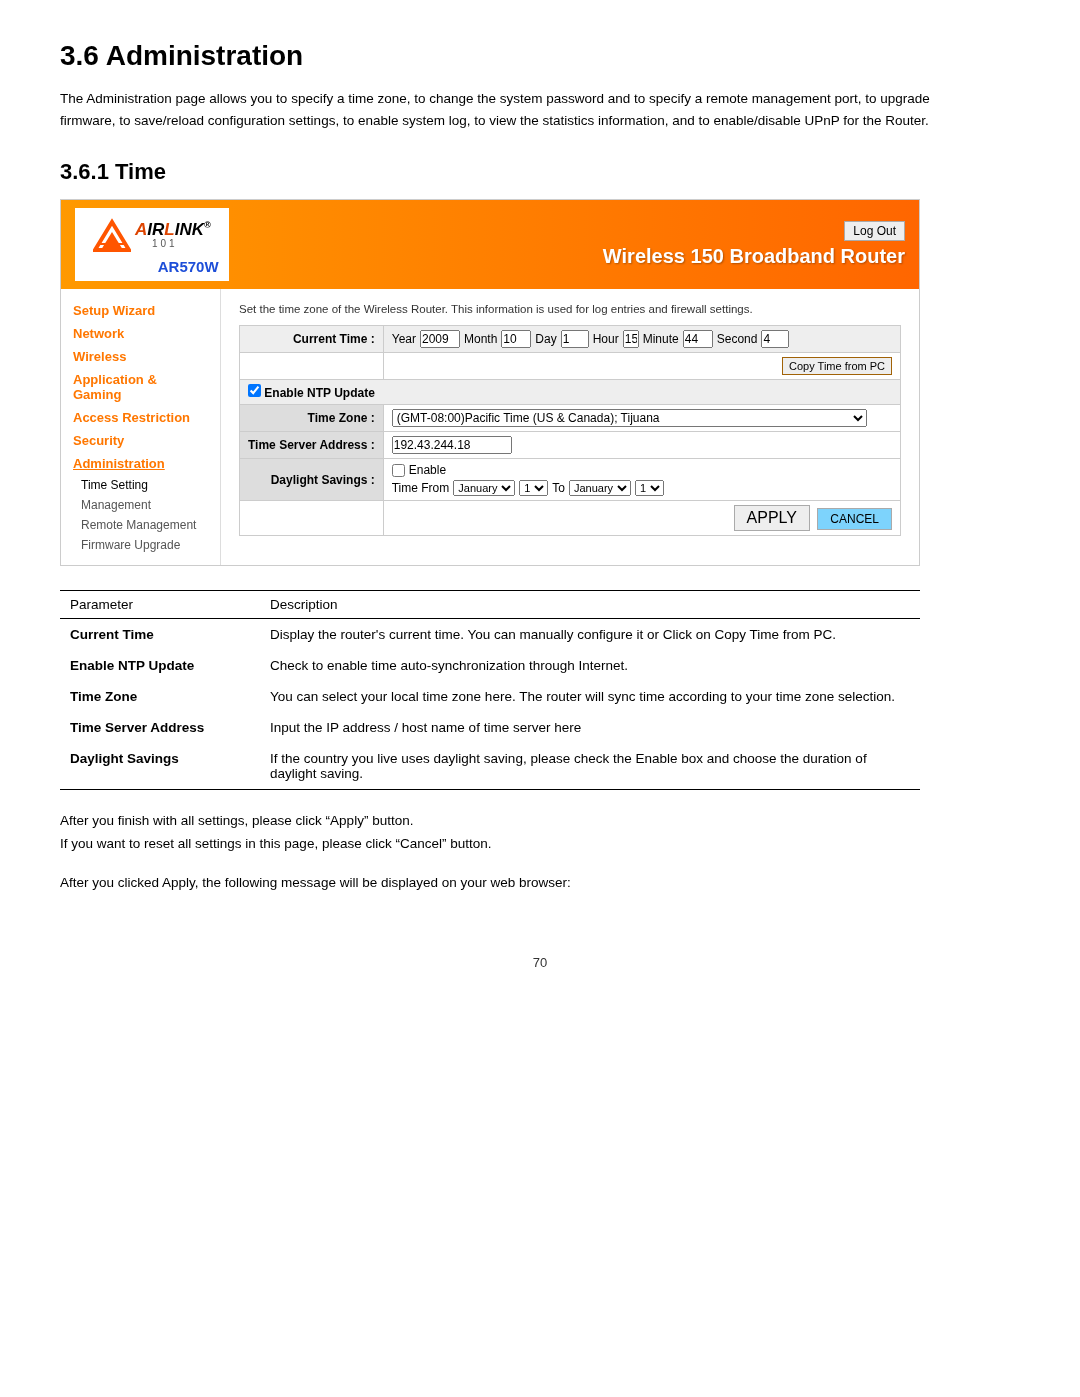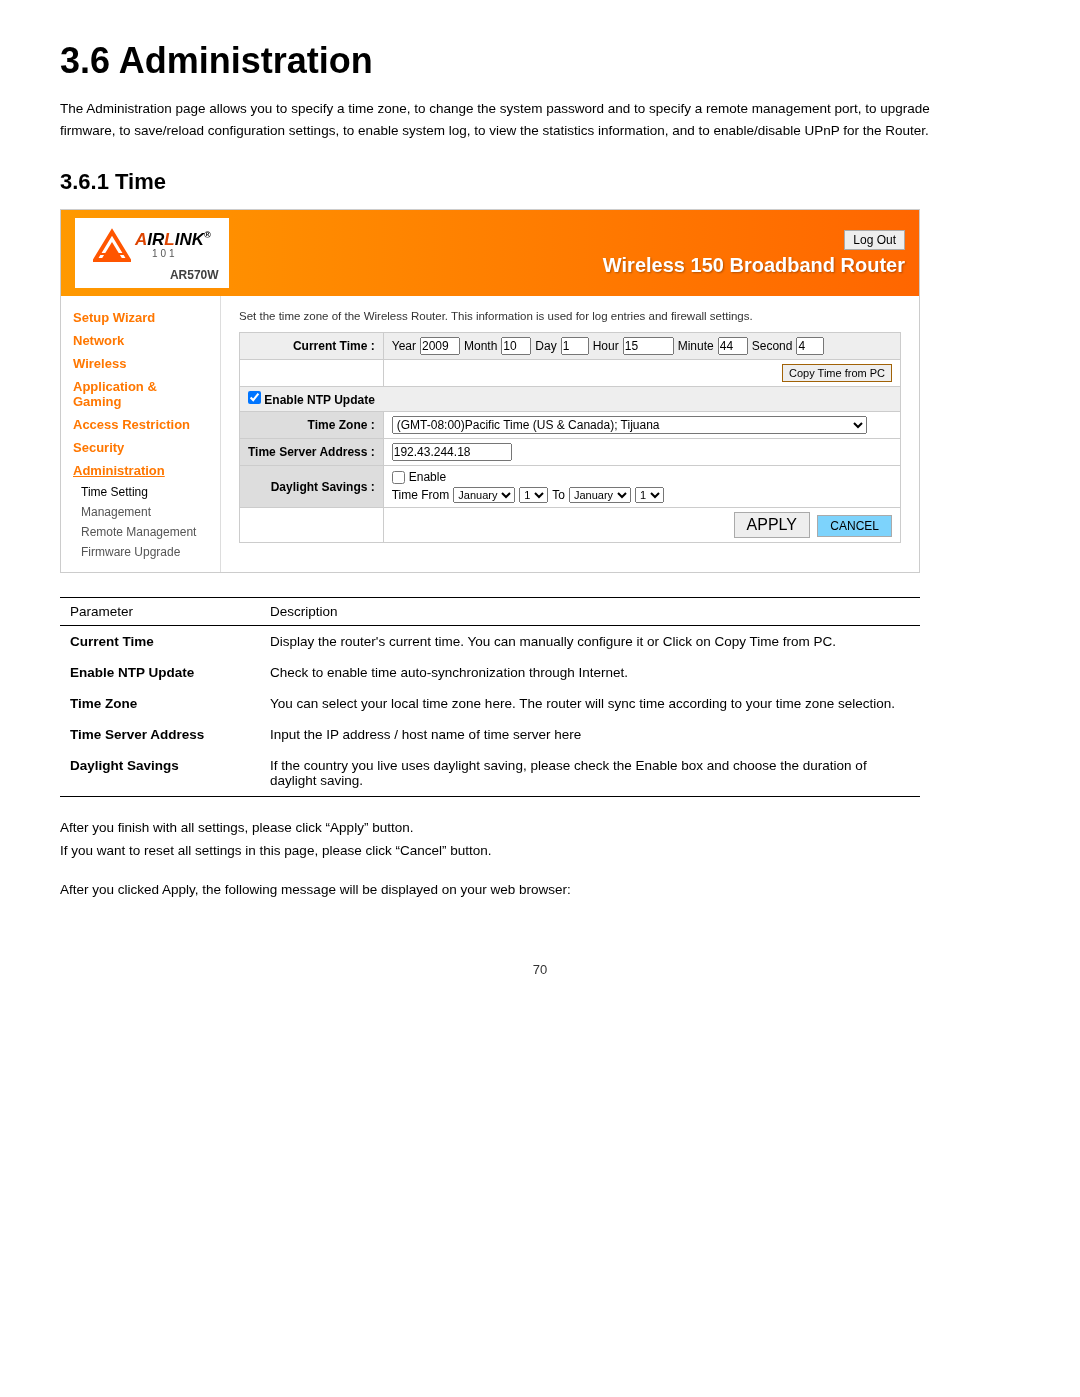--- a/index.html
+++ b/index.html
@@ -6,21 +6,21 @@
     body {
       font-family: Arial, sans-serif;
       font-size: 14px;
       background: #fff;
       color: #000;
       width: 1080px;
       min-height: 1397px;
       padding: 40px 60px;
     }
     h1.page-title {
-      font-size: 36px;
+      font-size: 28px;
       font-weight: bold;
       margin-bottom: 16px;
       border-bottom: none;
     }
     .intro-text {
       font-size: 13.5px;
       line-height: 1.6;
       margin-bottom: 28px;
       max-width: 900px;
     }
@@ -58,23 +58,23 @@
       cursor: pointer;
       margin-bottom: 4px;
     }
     .router-title-text {
       color: #fff;
       font-size: 20px;
       font-weight: bold;
       text-shadow: 1px 1px 2px rgba(0,0,0,0.3);
     }
     .logo-model {
-      color: #404040;
-      font-weight: bold;
-      font-size: 12px;
+      color: #1d4ed8;
+      font-weight: bold;
+      font-size: 15px;
       margin-top: 2px;
     }
 
     .router-body {
       display: flex;
     }
     .sidebar {
       background: #fff;
       width: 160px;
       min-width: 160px;
@@ -314,21 +314,21 @@
           <td class="label-cell">Current Time :</td>
           <td>
             <div class="current-time-fields">
               <span>Year</span>
               <input type="text" style="width: 40px; font-size: 12px;" value="2009">
               <span>Month</span>
               <input type="text" style="width: 30px; font-size: 12px;" value="10">
               <span>Day</span>
               <input type="text" style="width: 28px; font-size: 12px;" value="1">
               <span>Hour</span>
-              <input type="text" style="width: 51px; font-size: 12px;" value="15">
+              <input type="text" style="width: 16px; font-size: 12px;" value="15">
               <span>Minute</span>
               <input type="text" style="width: 30px; font-size: 12px;" value="44">
               <span>Second</span>
               <input type="text" style="width: 28px; font-size: 12px;" value="4">
             </div>
           </td>
         </tr>
 
         <tr>
           <td></td>

